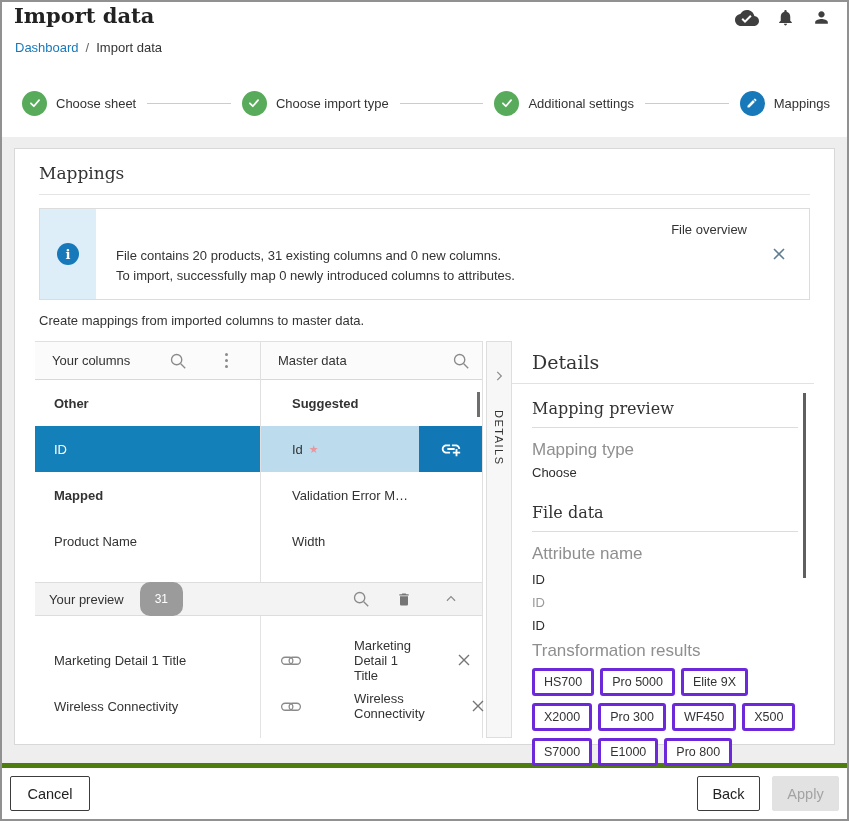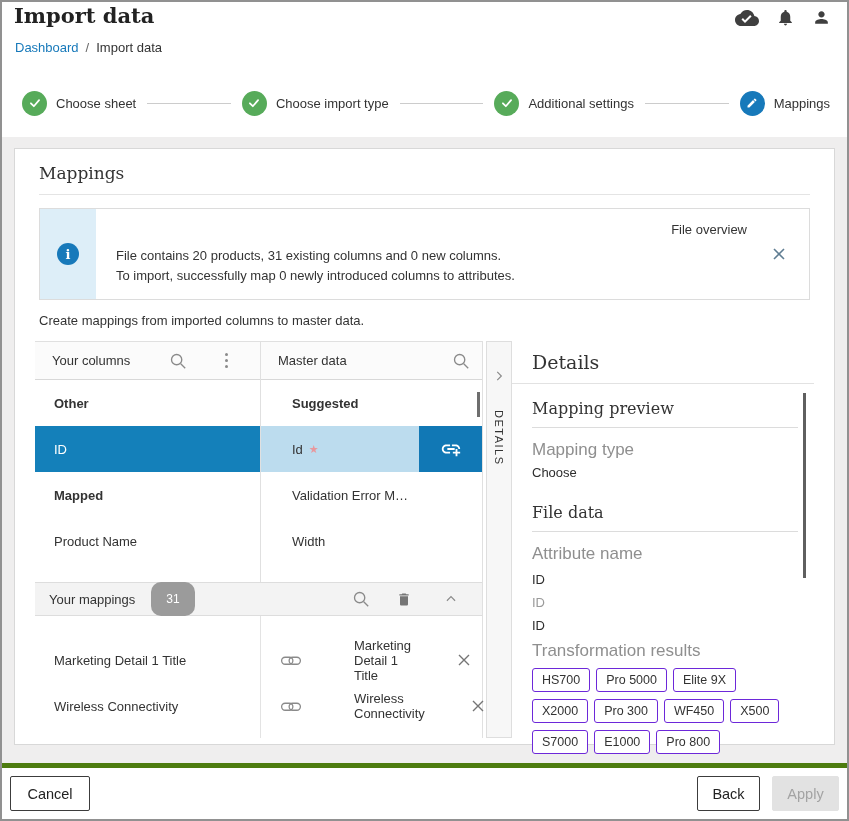--- a/index.html
+++ b/index.html
@@ -144,21 +144,21 @@
   .subhead {
     margin:0; font-family:"DejaVu Serif", serif; font-size:16px; font-weight:400; color:#333;
     padding-bottom:9px; border-bottom:1px solid #dcdcdc;
   }
   .subhead.second { margin-top:23px; }
   .field-label { font-size:17px; color:#8f8f8f; margin-top:12px; }
   .field-value { font-size:13px; color:#2d2d2d; margin-top:5px; }
   .attr-name { font-size:13px; color:#2d2d2d; margin-top:8px; }
   .attr-name.muted { color:#9a9a9a; }
   .chips { display:flex; flex-wrap:wrap; gap:7px 6px; margin-top:7px; width:266px; }
-  .chip { border:1px solid #6d28d9; border-radius:3px; background:#fff; padding:4px 9px; font-size:12.5px; color:#333; }
+  .chip { border:3px solid #6d28d9; border-radius:3px; background:#fff; padding:4px 9px; font-size:12.5px; color:#333; }
   .details-scrollthumb { position:absolute; right:8px; top:52px; width:3px; height:185px; background:#5f5f5f; cursor:pointer; }
 
   
   .footer {
     height:56px; flex:none; background:#fff; border-top:5px solid #4d7c0f;
     display:flex; align-items:center; padding:0 8px;
   }
   .btn { height:35px; font-size:14.5px; font-family:inherit; border-radius:2px; cursor:pointer; }
   .btn.outline { background:#fff; border:1px solid #3c3c3c; color:#222; }
   .btn.cancel { width:80px; }
@@ -307,21 +307,21 @@
                     </svg>
                 </button>
               </div>
               <div class="row">Validation Error M…</div>
               <div class="row">Width</div>
               <div class="master-scrollthumb"></div>
             </div>
           </div>
 
           <div class="mappings-bar">
-            <span>Your mappings</span>
+            <span>Your preview</span>
             <span class="badge">31</span>
             <button class="icon-btn search">
               <svg width="18" height="18" viewBox="0 0 20 20">
                   <circle cx="8.5" cy="8.5" r="5.7" fill="none" stroke="#8a8a8a" stroke-width="1.5"></circle>
                   <line x1="13" y1="13" x2="18" y2="18" stroke="#8a8a8a" stroke-width="1.5"></line>
                 </svg>
             </button>
             <button class="icon-btn trash">
               <svg width="16" height="17" viewBox="0 0 24 24">
                   <path fill="#757575" d="M6 19c0 1.1.9 2 2 2h8c1.1 0 2-.9 2-2V7H6v12zM19 4h-3.5l-1-1h-5l-1 1H5v2h14V4z"></path>

